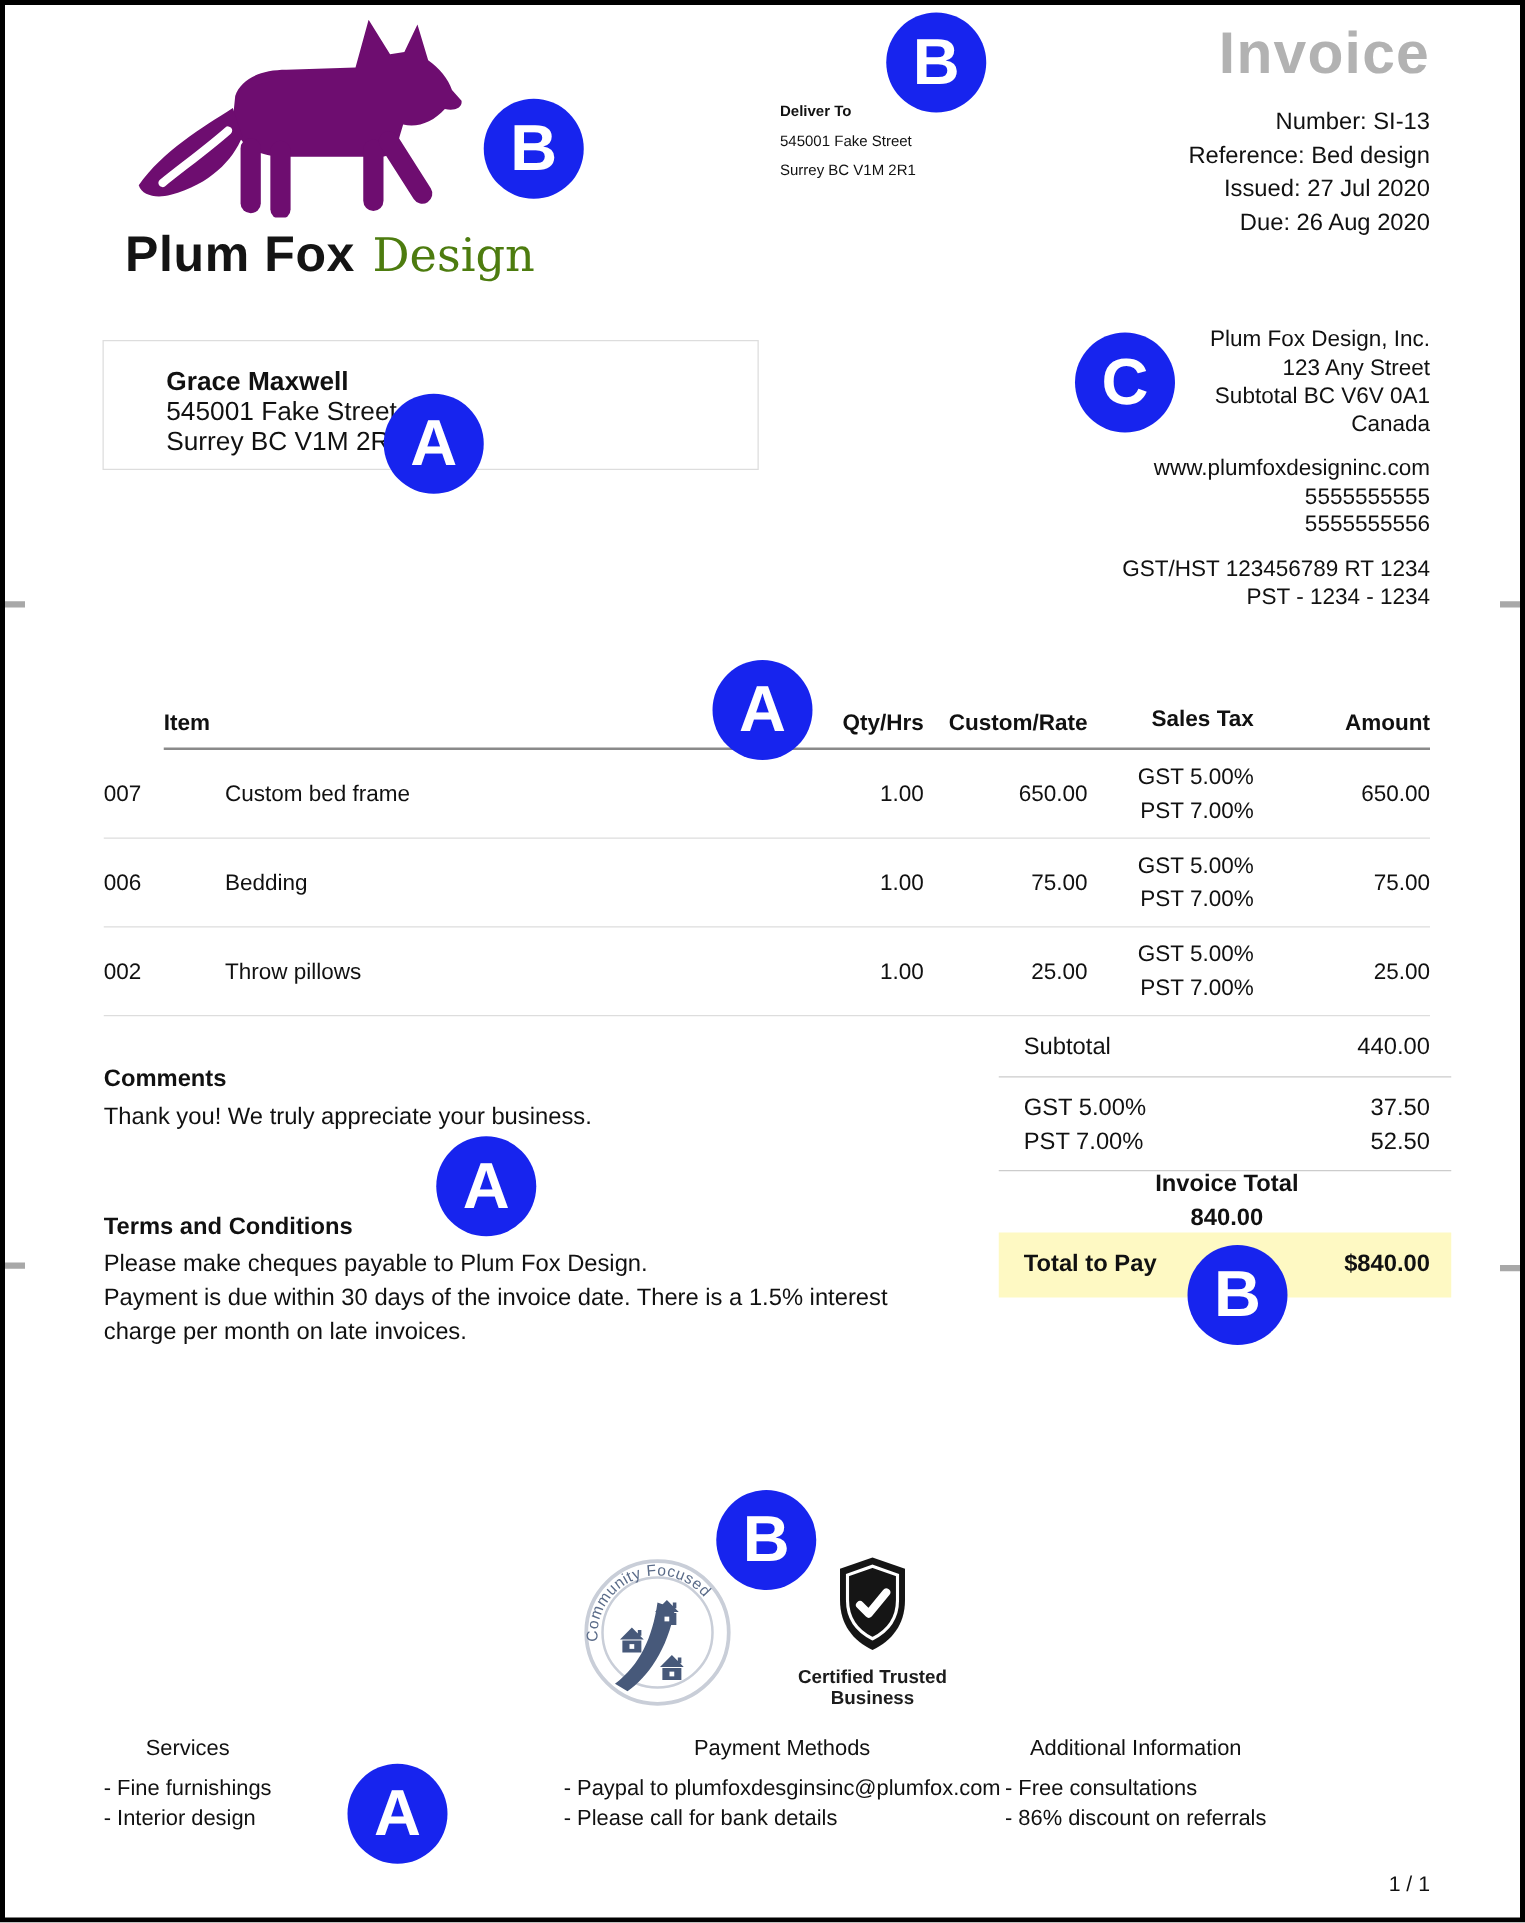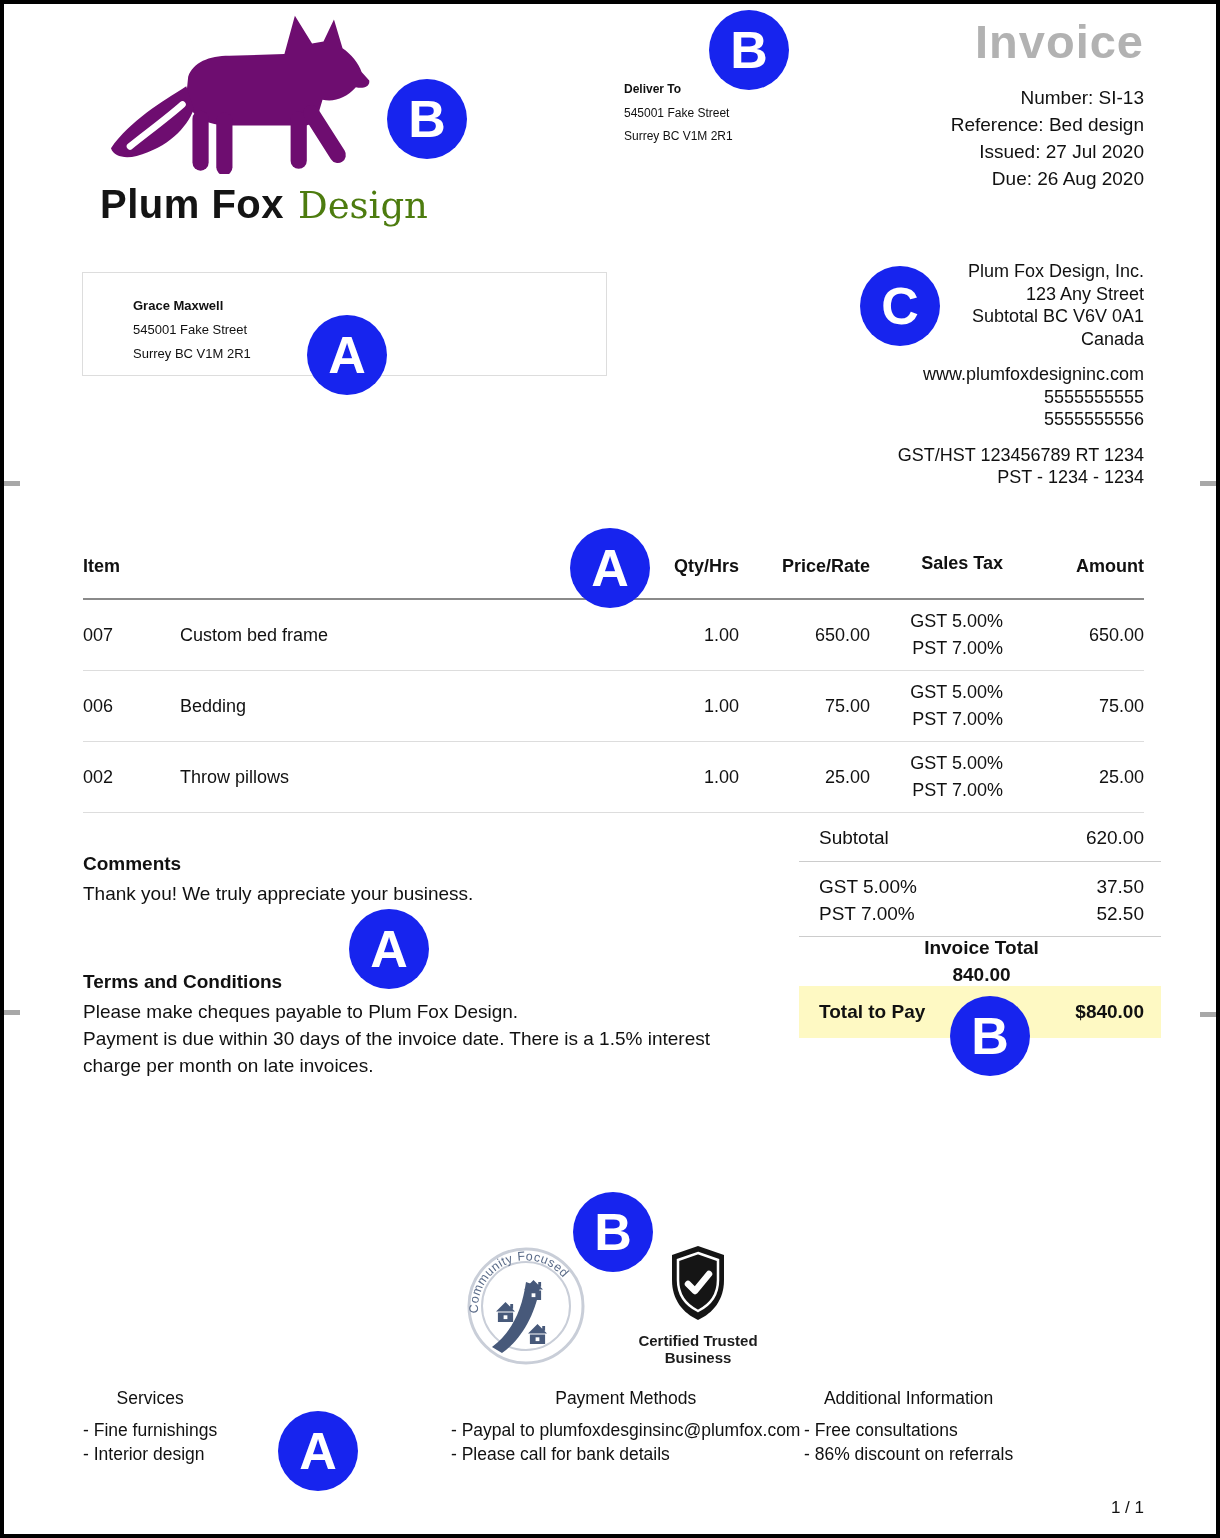--- a/index.html
+++ b/index.html
@@ -16,30 +16,30 @@
   
   .deliver{position:absolute; left:620px; top:74px; font-size:12px; line-height:23.5px;}
   .deliver .hd{font-weight:bold;}
   
   .inv-title{position:absolute; left:740px; top:10px; width:400px; text-align:right;
     font-size:47px; font-weight:bold; color:#B2B2B2; letter-spacing:1px;}
   .inv-meta{position:absolute; left:740px; top:80px; width:400px; text-align:right;
     font-size:19px; line-height:27px;}
   
   .billbox{position:absolute; left:78px; top:268px; width:525px; height:104px; box-sizing:border-box;
-    border:1px solid #ddd; padding:21px 0 0 50px; font-size:13px; line-height:24px;}
+    border:1px solid #ddd; padding:21px 0 0 50px; font-size:21px; line-height:24px;}
   .billbox .nm{font-weight:bold;}
   
   .company{position:absolute; left:740px; top:256px; width:400px; text-align:right;
     font-size:18px; line-height:22.5px;}
   .company .gap{height:13px;}
   
   .items{position:absolute; left:62px; top:556px; width:1096px; box-sizing:border-box; padding:0 18px 0 17px; font-size:18px;}
   .trow{display:flex; align-items:center;}
-  .thead{height:40px; align-items:flex-end; padding-bottom:21px; box-sizing:border-box; font-weight:bold; border-bottom:2px solid #8a8a8a;}
+  .thead{height:40px; align-items:flex-end; padding-bottom:9px; box-sizing:border-box; font-weight:bold; border-bottom:2px solid #8a8a8a;margin-left:48px;}
   .titem{height:70px; border-bottom:1px solid #ddd;}
   .col-code{width:97px;}
   .col-desc{flex:1; text-align:left;}
   .col-qty{width:95px; text-align:right;}
   .col-price{width:131px; text-align:right;}
   .col-tax{width:133px; text-align:right; line-height:27px;}
   .col-amount{width:141px; text-align:right;}
   
   .blk-h{position:absolute; left:79px; font-size:19px; font-weight:bold;}
   .blk-p{position:absolute; left:79px; font-size:19px; line-height:27px; width:640px;}
@@ -126,21 +126,21 @@
     <div class="gap"></div>
     <div>GST/HST 123456789 RT 1234</div>
     <div>PST - 1234 - 1234</div>
   </div>
 
   <div class="items">
     <div class="trow thead">
       <div class="col-code">Item</div>
       <div class="col-desc"></div>
       <div class="col-qty">Qty/Hrs</div>
-      <div class="col-price">Price/Rate</div>
+      <div class="col-price">Custom/Rate</div>
       <div class="col-tax">Sales Tax</div>
       <div class="col-amount">Amount</div>
     </div>
 
     <div class="trow titem">
       <div class="col-code">007</div>
       <div class="col-desc">Custom bed frame</div>
       <div class="col-qty">1.00</div>
       <div class="col-price">650.00</div>
       <div class="col-tax">
@@ -178,21 +178,21 @@
   <div class="blk-h" style="top:849px;">Comments</div>
   <div class="blk-p" style="top:876px;">Thank you! We truly appreciate your business.</div>
 
   <div class="blk-h" style="top:967px;">Terms and Conditions</div>
   <div class="blk-p" style="top:994px;">Please make cheques payable to Plum Fox Design.</div>
   <div class="blk-p" style="top:1021px;">Payment is due within 30 days of the invoice date. There is a 1.5% interest charge per month on late invoices.</div>
 
   <div class="totals">
     <div class="tot-row tot-sub">
       <span>Subtotal</span>
-      <span>620.00</span>
+      <span>440.00</span>
     </div>
     <div class="tot-taxes">
       <div class="tot-row">
         <span>GST 5.00%</span>
         <span>37.50</span>
       </div>
       <div class="tot-row">
         <span>PST 7.00%</span>
         <span>52.50</span>
       </div>

